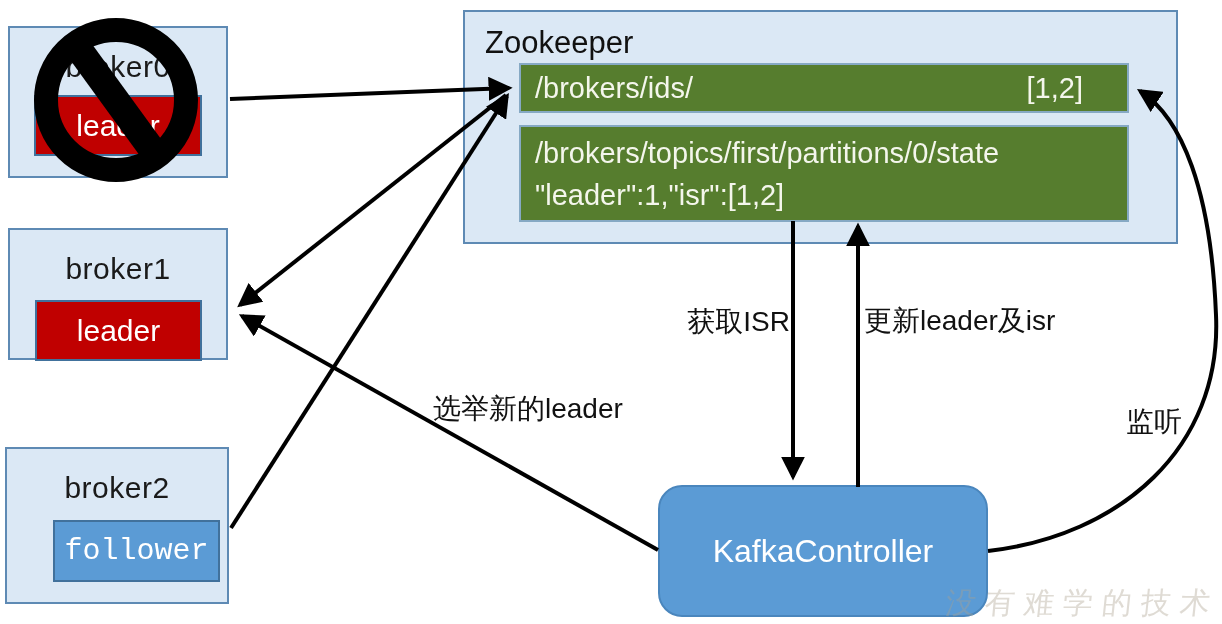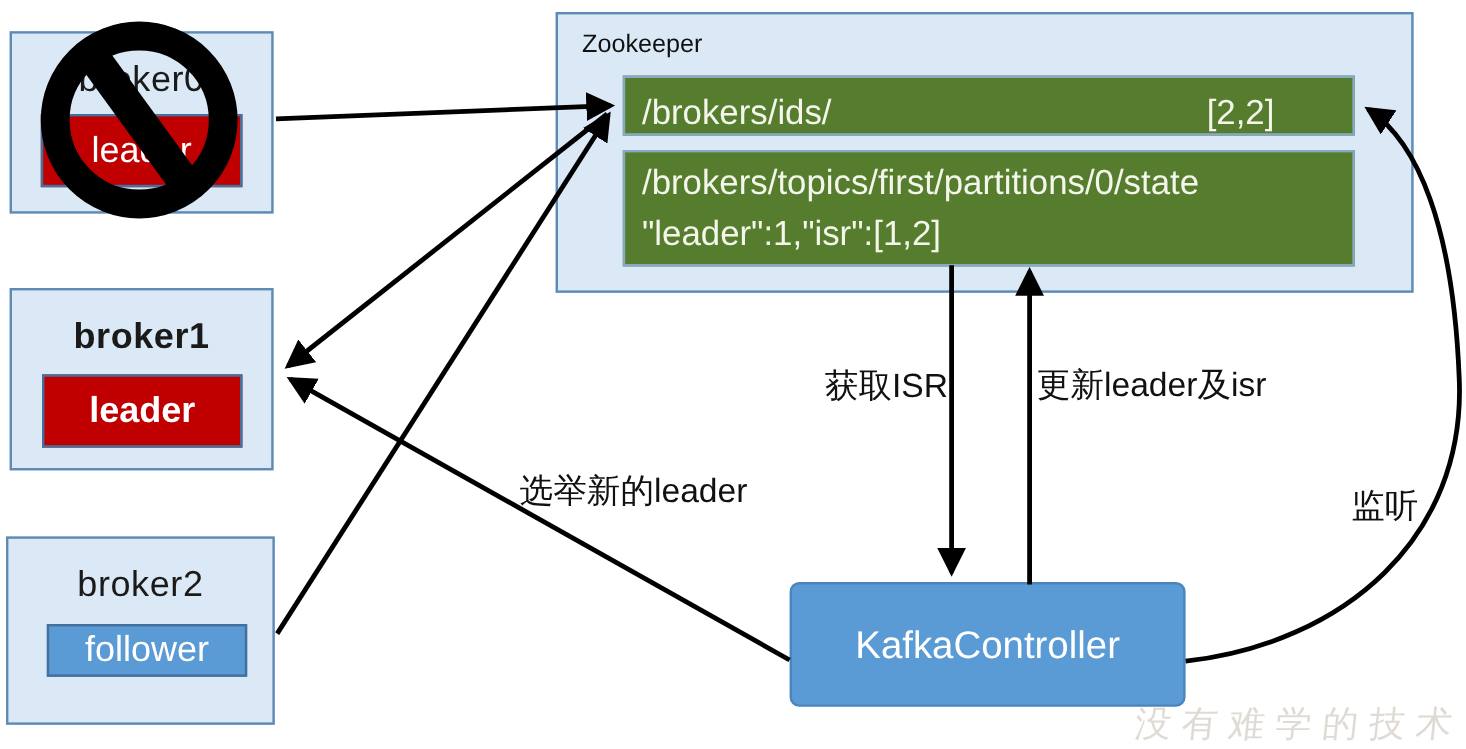--- a/index.html
+++ b/index.html
@@ -14,31 +14,31 @@
   .node-title{
     text-align:center;font-size:30px;color:#1a1a1a;padding-top:22px;letter-spacing:0.5px;
   }
   .role-box{
     position:absolute;display:flex;align-items:center;justify-content:center;
     color:#ffffff;font-size:30px;box-sizing:border-box;border:2px solid #41719c;
   }
   .role-red{background:#c00000;}
   .role-blue{background:#5b9bd5;}
   
-  .zk-title{position:absolute;left:20px;top:13px;font-size:21px;color:#111;}
+  .zk-title{position:absolute;left:20px;top:13px;font-size:31px;color:#111;}
   .znode{
     position:absolute;left:54px;width:610px;background:#567d2e;border:2px solid #86a9c4;
     box-sizing:border-box;color:#f4f6ec;font-size:29px;
   }
-  .znode-ids{top:51px;height:50px;display:flex;align-items:flex-end;justify-content:space-between;
-    padding:0 65px 0 14px;}
+  .znode-ids{top:51px;height:50px;display:flex;align-items:center;justify-content:space-between;
+    padding:0 44px 0 14px;}
   .znode-state{top:113px;height:97px;padding:5px 14px 16px 14px;line-height:42px;}
   
   .controller{
-    position:absolute;left:658px;top:485px;width:330px;height:104px;border-radius:8px;
+    position:absolute;left:658px;top:485px;width:330px;height:132px;border-radius:24px;
     background:#5b9bd5;border:2px solid #4a86bd;box-sizing:border-box;
     display:flex;align-items:center;justify-content:center;color:#fff;font-size:32px;
   }
   
   .no-sign{position:absolute;left:34px;top:18px;width:164px;height:164px;z-index:4;}
   .no-sign .ring{
     position:absolute;left:0;top:0;width:164px;height:164px;box-sizing:border-box;
     border:24px solid #000;border-radius:50%;
   }
   .no-sign .bar{
@@ -68,39 +68,39 @@
     <div class="node-title">broker0</div>
     <div class="role-box role-red" style="left:24px;top:67px;width:168px;height:61px;">
       <span>leader</span>
     </div>
   </div>
   <div class="no-sign">
     <div class="ring"></div>
     <div class="bar"></div>
   </div>
 
-  <div class="node-box" style="left:8px;top:240px;width:220px;height:152px;font-weight:bold;">
+  <div class="node-box" style="left:8px;top:228px;width:220px;height:132px;">
     <div class="node-title">broker1</div>
     <div class="role-box role-red" style="left:25px;top:70px;width:167px;height:61px;">
       <span>leader</span>
     </div>
   </div>
 
   <div class="node-box" style="left:5px;top:447px;width:224px;height:157px;">
     <div class="node-title">broker2</div>
-    <div class="role-box role-blue" style="left:32px;top:71px;width:167px;height:44px;">
+    <div class="role-box role-blue" style="left:46px;top:71px;width:167px;height:62px;font-family:Liberation Mono, monospace;">
       <span>follower</span>
     </div>
   </div>
 
   <div class="node-box" style="left:463px;top:10px;width:715px;height:234px;">
     <div class="zk-title">Zookeeper</div>
     <div class="znode znode-ids">
       <span>/brokers/ids/</span>
-      <span>[2,2]</span>
+      <span>[1,2]</span>
     </div>
     <div class="znode znode-state">
       <div>/brokers/topics/first/partitions/0/state</div>
       <div>"leader":1,"isr":[1,2]</div>
     </div>
   </div>
 
   <div class="controller">
     <span>KafkaController</span>
   </div>

